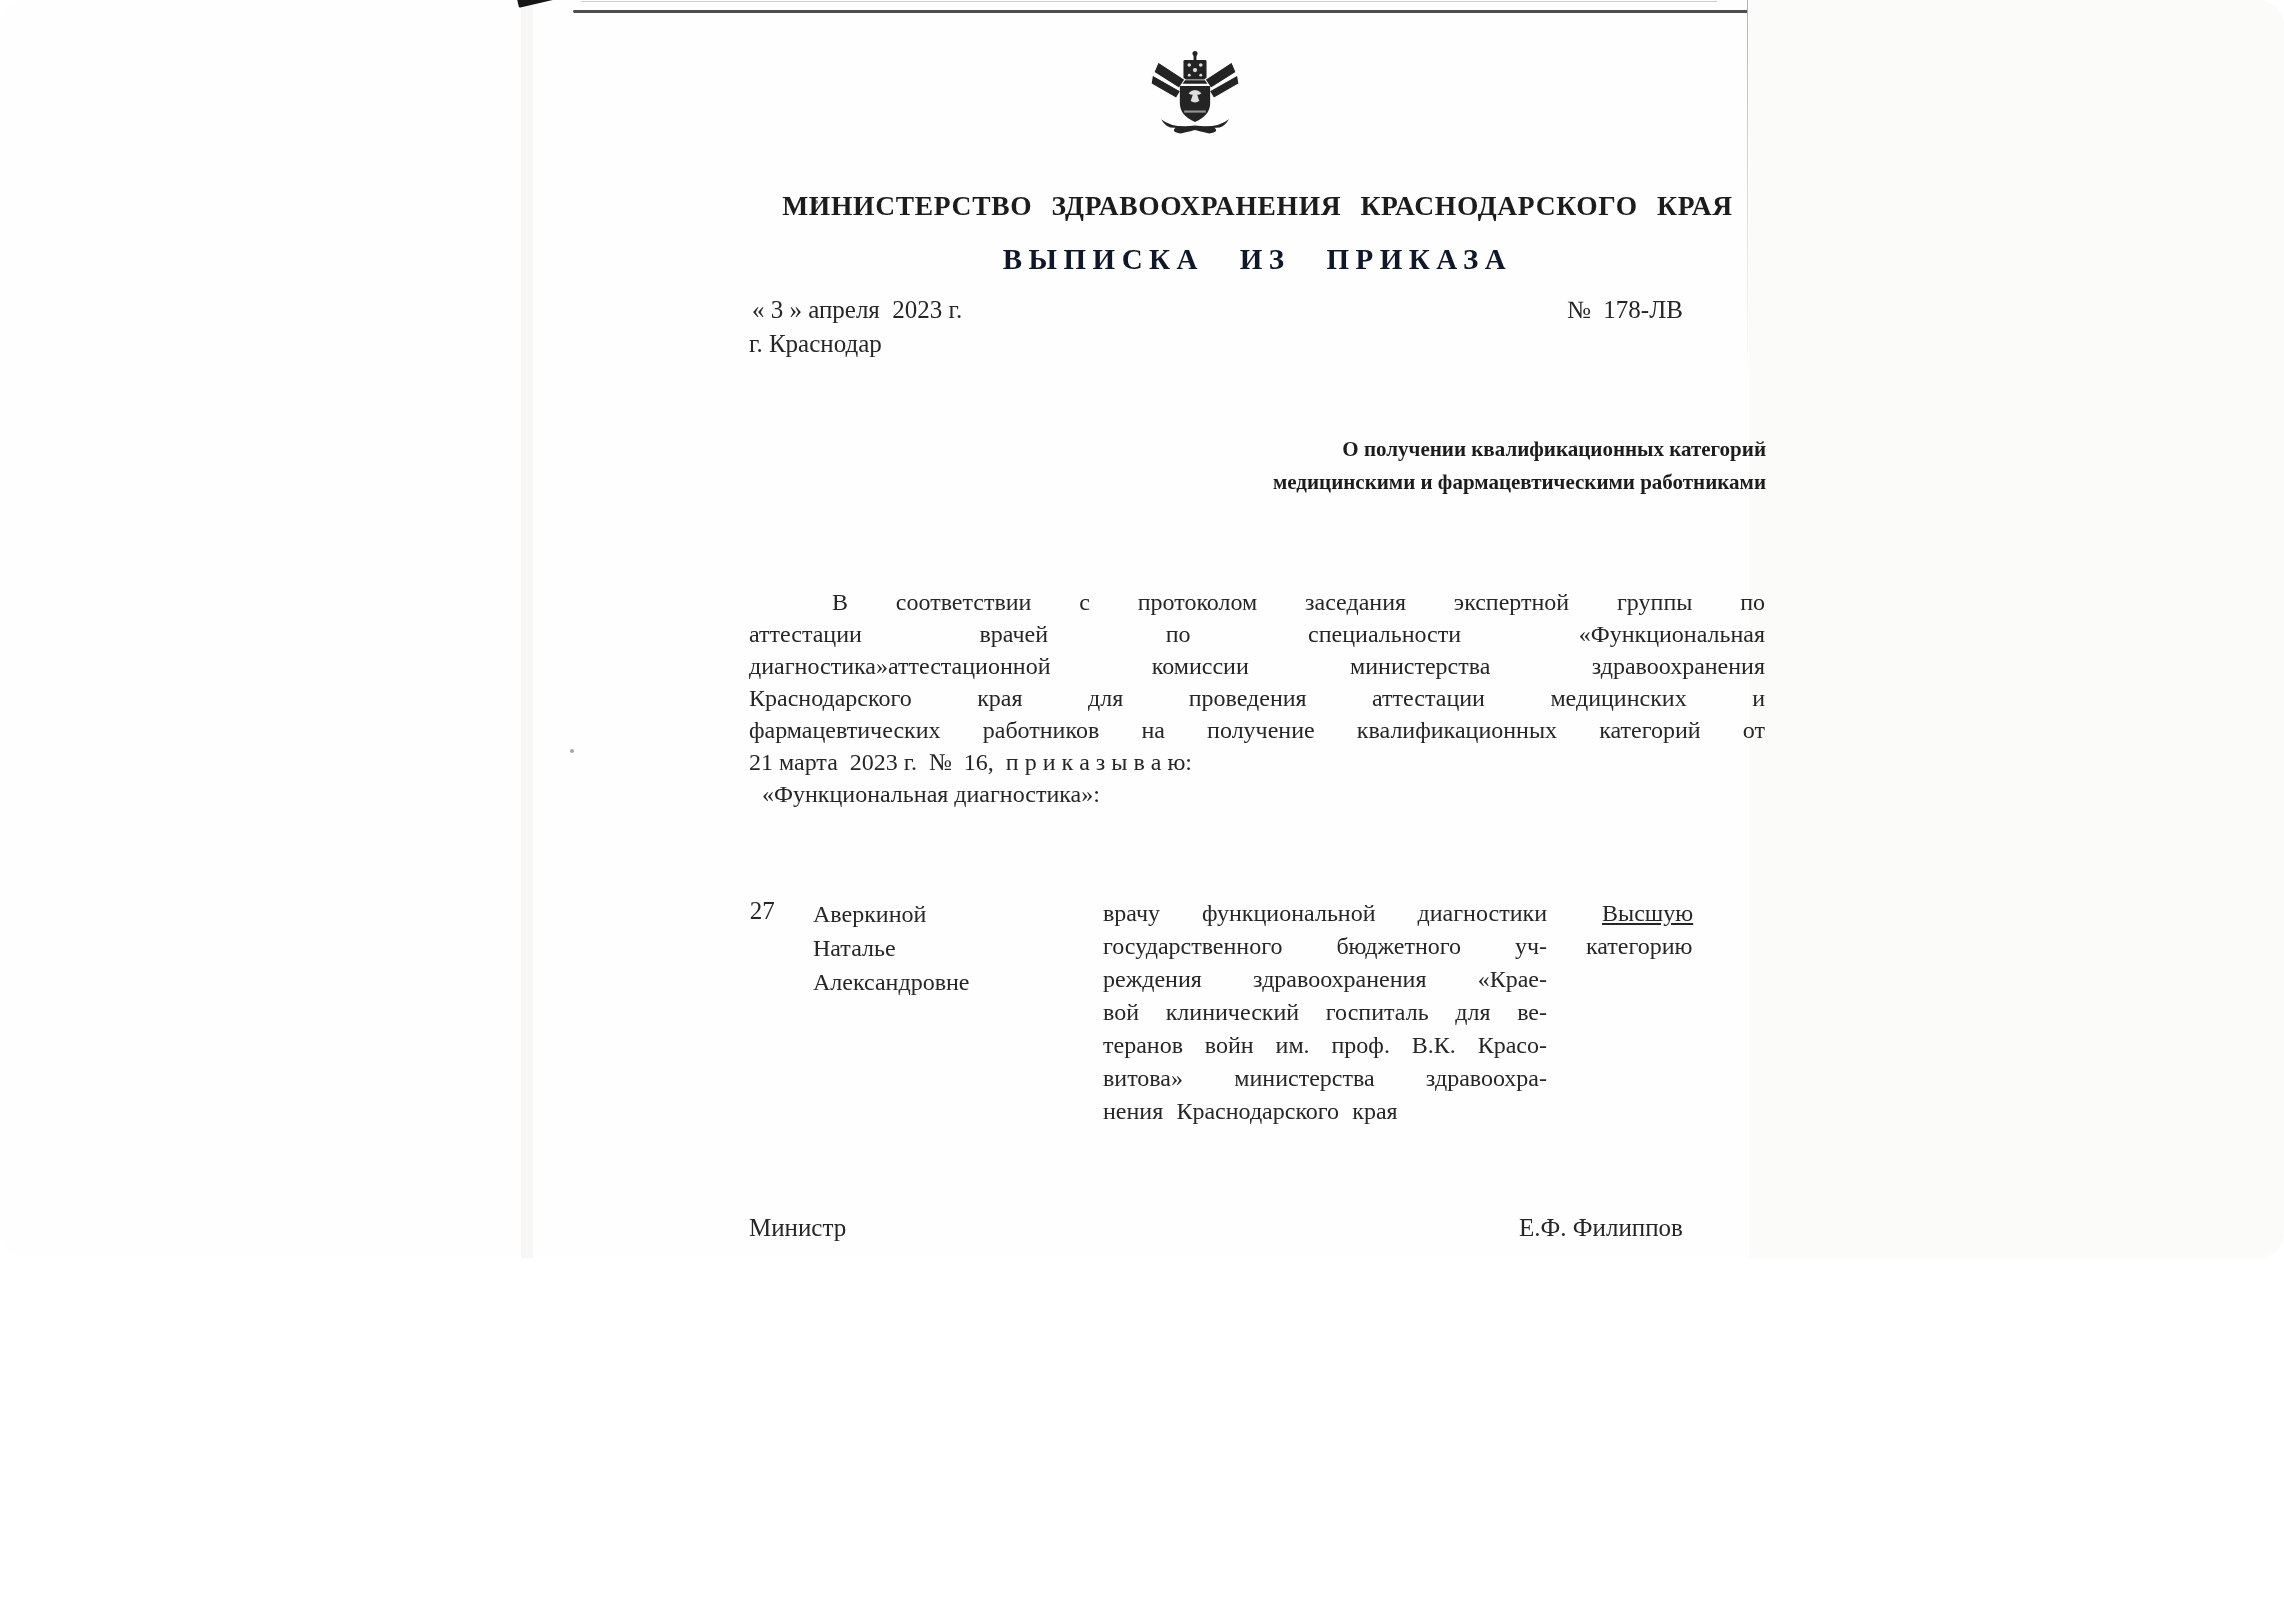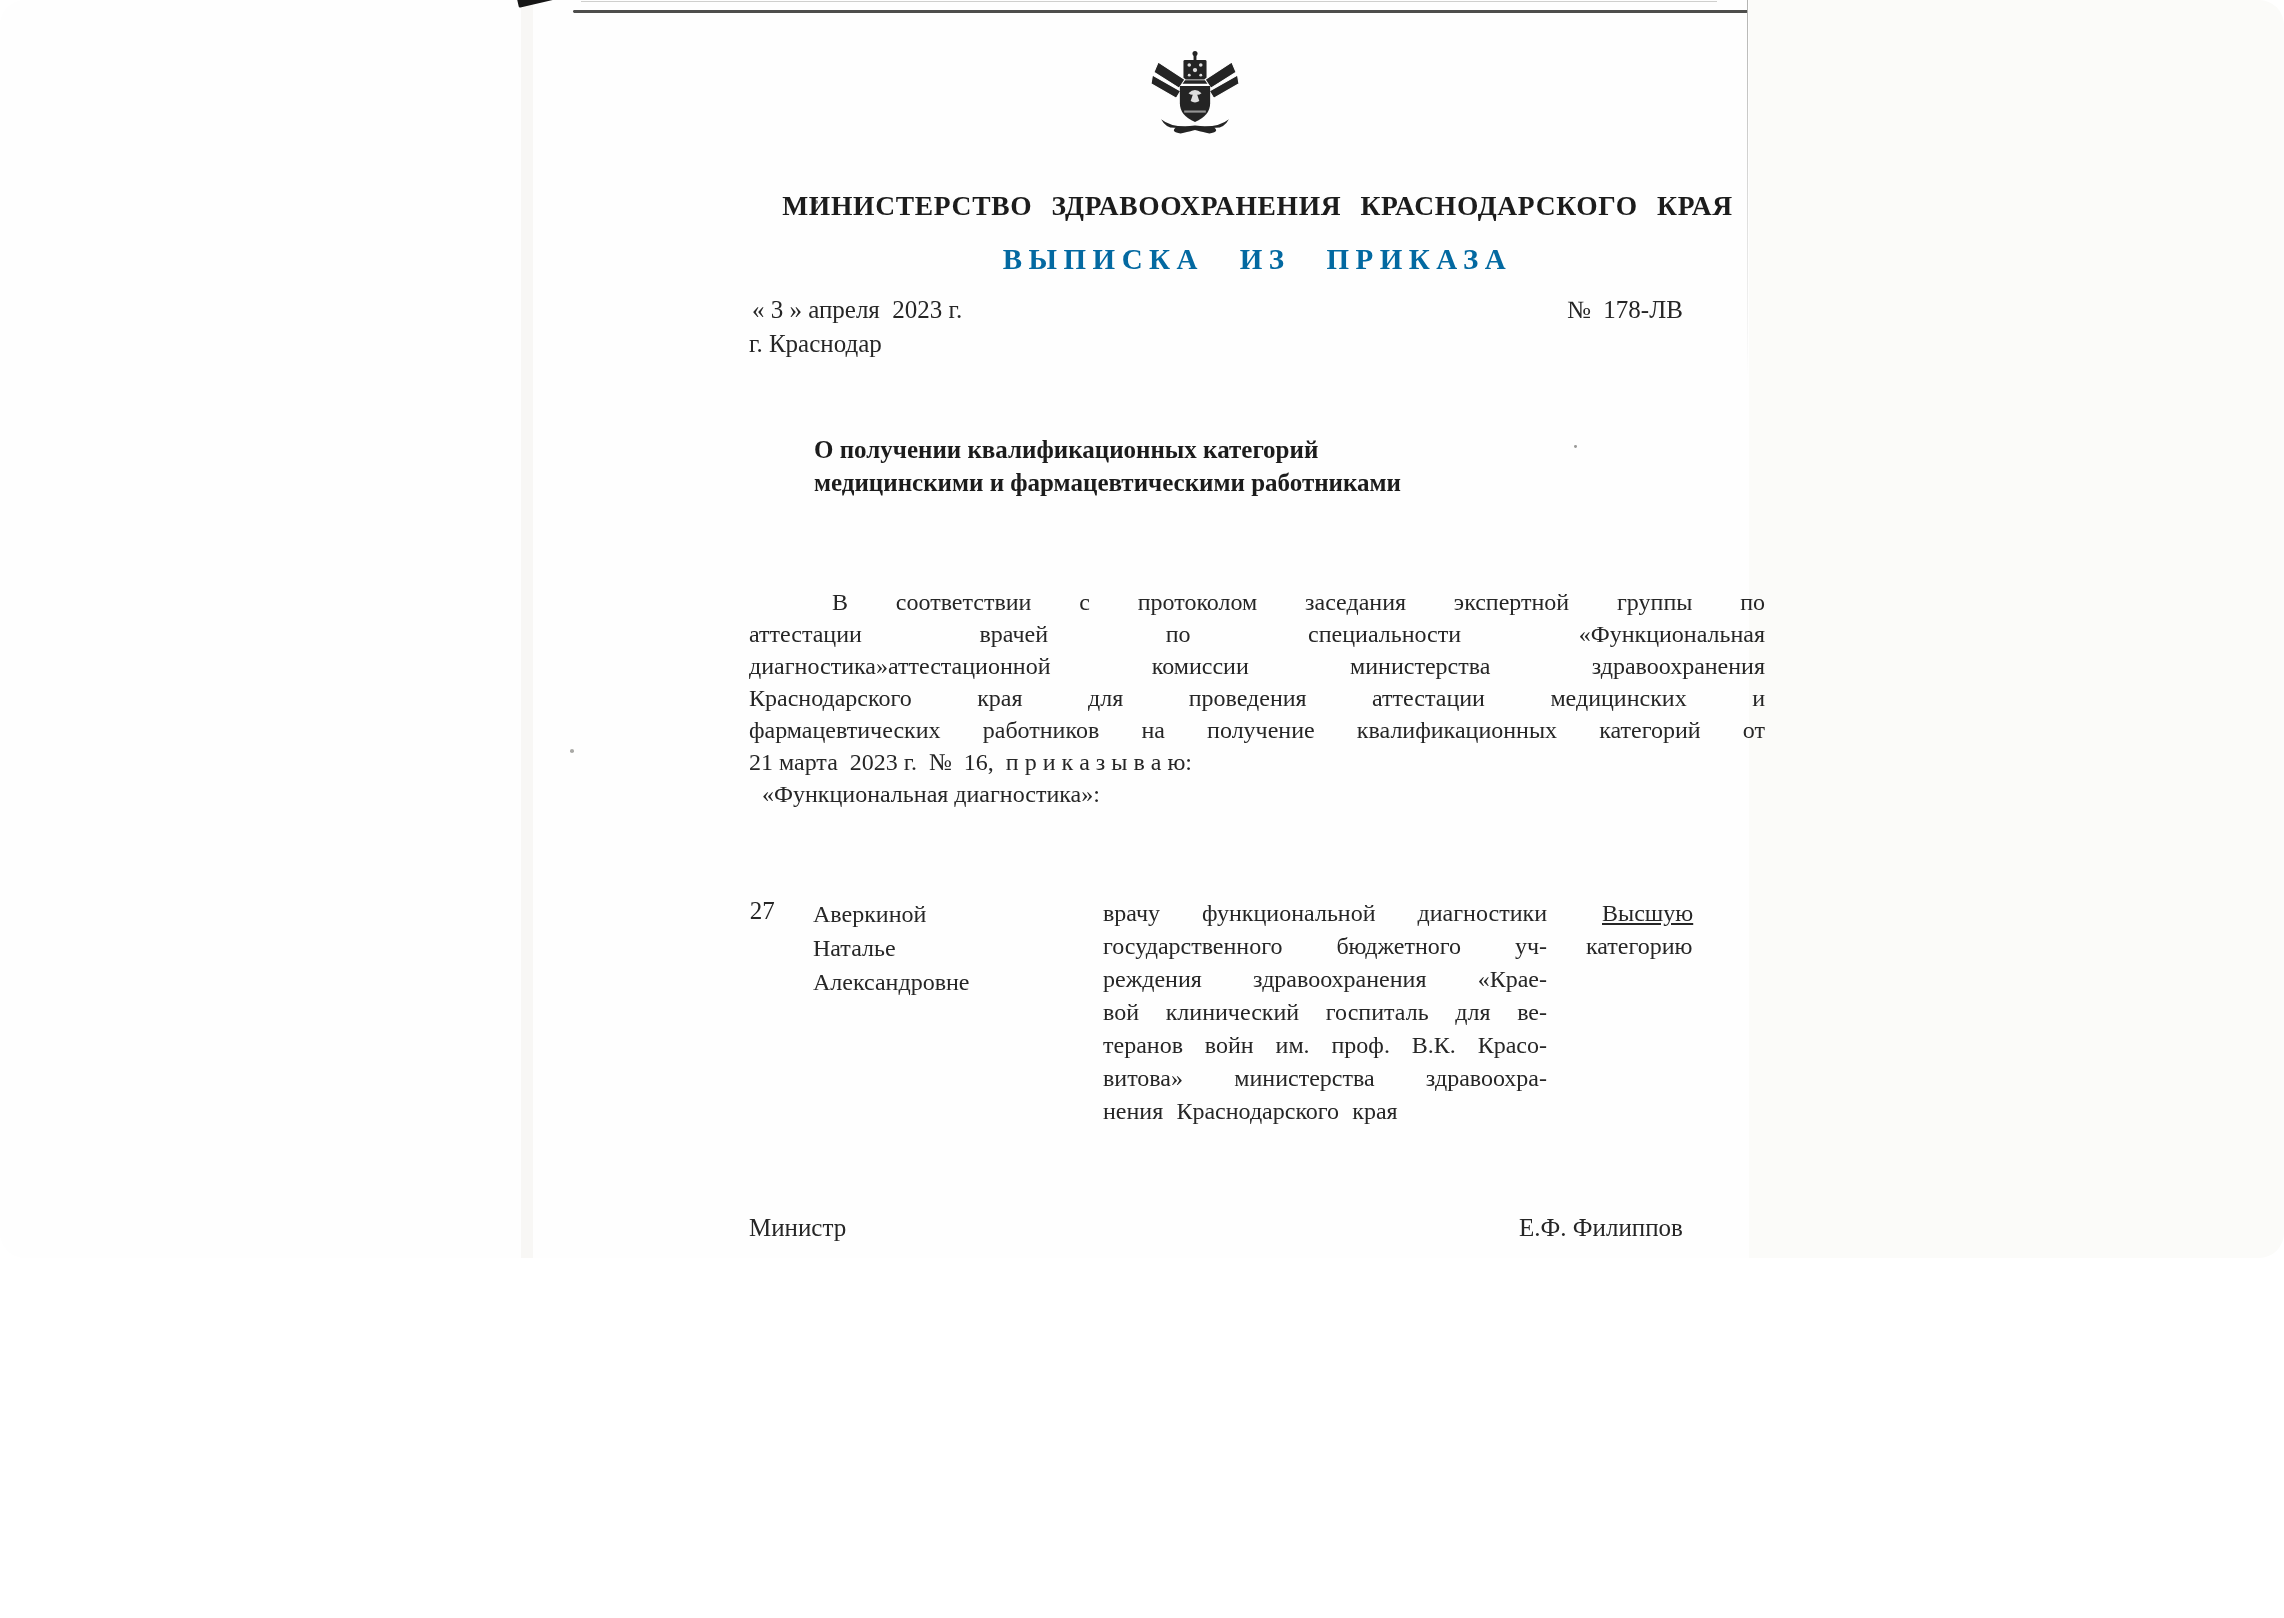--- a/index.html
+++ b/index.html
@@ -21,26 +21,26 @@
   .right-edge{position:absolute;left:1747px;top:0;width:1.4px;height:377px;background:linear-gradient(#b3b3b1,rgba(180,180,178,0));}
   .speck{position:absolute;border-radius:50%;}
   .speck.s1{left:1764px;top:1285px;width:6.5px;height:5.8px;background:#3a3a3a;}
   .speck.s2{left:814px;top:200px;width:3.6px;height:3.6px;background:#8a8a8a;}
   .speck.s3{left:570px;top:749px;width:4.3px;height:3.6px;background:#a9a9a6;}
   .speck.s4{left:1574px;top:445px;width:2.9px;height:2.9px;background:#9a9a98;}
 
   .content{position:absolute;left:749px;top:0;width:1017px;}
 
   .title{position:absolute;top:190px;width:100%;text-align:center;font-weight:bold;font-size:27.5px;letter-spacing:0.7px;word-spacing:11.6px;color:#1c1c1c;white-space:pre-wrap;}
-  .vypiska{position:absolute;top:243px;width:100%;text-align:center;font-weight:bold;font-size:29px;letter-spacing:6.5px;word-spacing:22px;color:#0369a1;}
+  .vypiska{position:absolute;top:243px;width:100%;text-align:center;font-weight:bold;font-size:29px;letter-spacing:6.5px;word-spacing:22px;color:#0f172a;}
   .dateline{position:absolute;top:296px;width:100%;font-size:25px;white-space:pre-wrap;}
   .date-left{position:absolute;left:2.9px;top:0;}
   .num-right{position:absolute;left:818px;top:0;text-align:right;}
   .city{position:absolute;top:330px;width:100%;font-size:25px;}
-  .subject{position:absolute;top:433px;width:100%;padding-left:65px;box-sizing:border-box;text-align:left;font-weight:bold;font-size:25px;line-height:33px;color:#1c1c1c;}
+  .subject{position:absolute;top:433px;width:100%;padding-left:65px;box-sizing:border-box;text-align:right;font-weight:bold;font-size:21px;line-height:33px;color:#1c1c1c;}
 
   .para{position:absolute;top:554px;width:1016px;font-size:24px;line-height:32px;}
   .para .ln{white-space:pre-wrap;}
   .jline{text-align:justify;text-align-last:justify;}
   .ind{text-indent:83px;margin-top:32px;}
   .ind2{text-indent:13px;}
   .ws1{word-spacing:4.3px;}
 
   .tbl-num{position:absolute;left:0.7px;top:897px;font-size:25px;}
   .tbl-name{position:absolute;left:64px;top:897px;font-size:24px;line-height:34px;}

